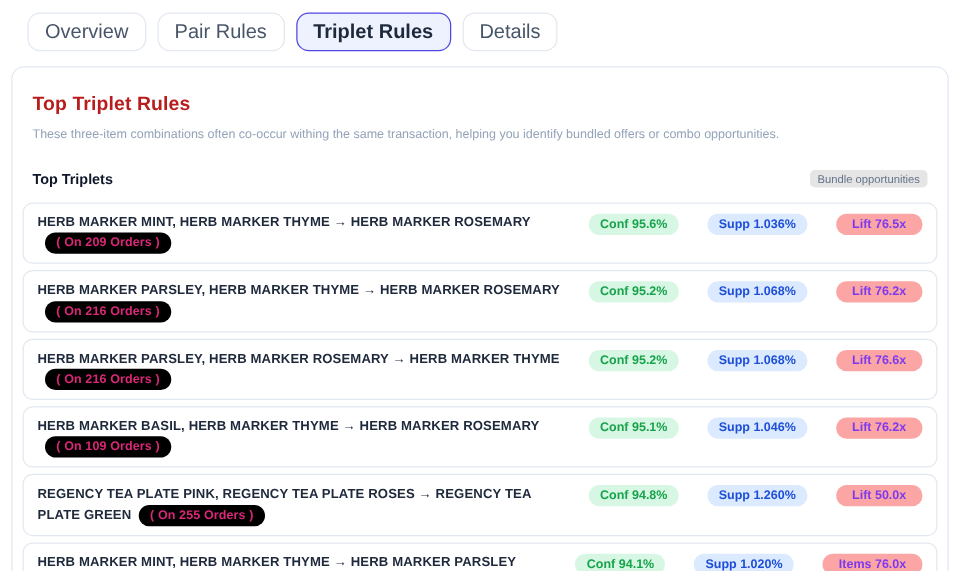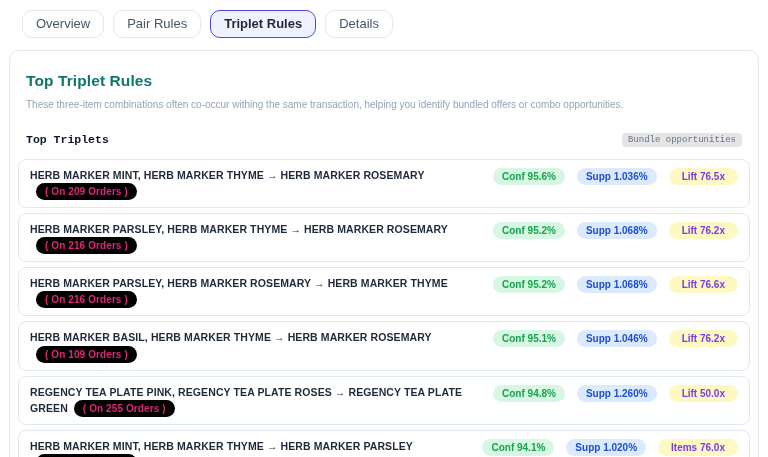--- a/index.html
+++ b/index.html
@@ -16,21 +16,21 @@
     gap: 9px;
     padding: 10px 0 0 22px;
     align-items: center;
   }
   .tab {
     background: #ffffff;
     border: 1px solid #e2e8f0;
     border-radius: 10px;
     padding: 5px 13px;
     font-family: "Liberation Sans", sans-serif;
-    font-size: 13px;
+    font-size: 16px;
     font-weight: 500;
     color: #475569;
     cursor: pointer;
     white-space: nowrap;
     line-height: 1.2;
   }
   .tab.active {
     background: #eef2ff;
     border: 1.5px solid #4f46e5;
     color: #1e293b;
@@ -42,37 +42,36 @@
     margin: 12px 9px 0 9px;
     background: #ffffff;
     border: 1px solid #e2e8f0;
     border-radius: 10px;
     padding: 21px 8px 8px 8px;
     height: 500px;
   }
   .card-title {
     font-size: 15.5px;
     font-weight: 700;
-    color: #0f766e;
+    color: #b91c1c;
     padding: 0 8px;
     letter-spacing: 0.1px;
   }
   .card-subtitle {
     margin-top: 9px;
     font-size: 10px;
     color: #94a3b8;
     padding: 0 8px;
   }
   .section-head {
     display: flex;
     justify-content: space-between;
-    align-items: flex-start;
+    align-items: flex-end;
     margin-top: 23px;
     padding: 0 8px;
-    font-family: Liberation Mono, monospace;
   }
   .section-title {
     font-size: 11.5px;
     font-weight: 700;
     color: #0f172a;
   }
   .section-tag {
     font-size: 9px;
     color: #64748b;
     background: #e5e5e5;
@@ -113,27 +112,27 @@
     white-space: nowrap;
     line-height: 1.1;
   }
   .badge.orders {
     background: #000000;
     color: #db2777;
     margin-left: 6px;
   }
   .metrics {
     display: flex;
-    gap: 12px;
+    gap: 23px;
     flex-shrink: 0;
     padding-top: 1px;
   }
   .badge.conf { background: #d7f7e4; color: #16a34a; }
   .badge.supp { background: #dbeafe; color: #1d4ed8; }
-  .badge.lift { background: #fef9c3; color: #7c3aed; padding: 3px 13px; }
+  .badge.lift { background: #fca5a5; color: #7c3aed; padding: 3px 13px; }
 </style>
 </head>
 <body>
 
 <div class="tabbar" id="tabbar">
     <button class="tab">Overview</button>
     <button class="tab">Pair Rules</button>
     <button class="tab active">Triplet Rules</button>
     <button class="tab">Details</button>
   </div>

